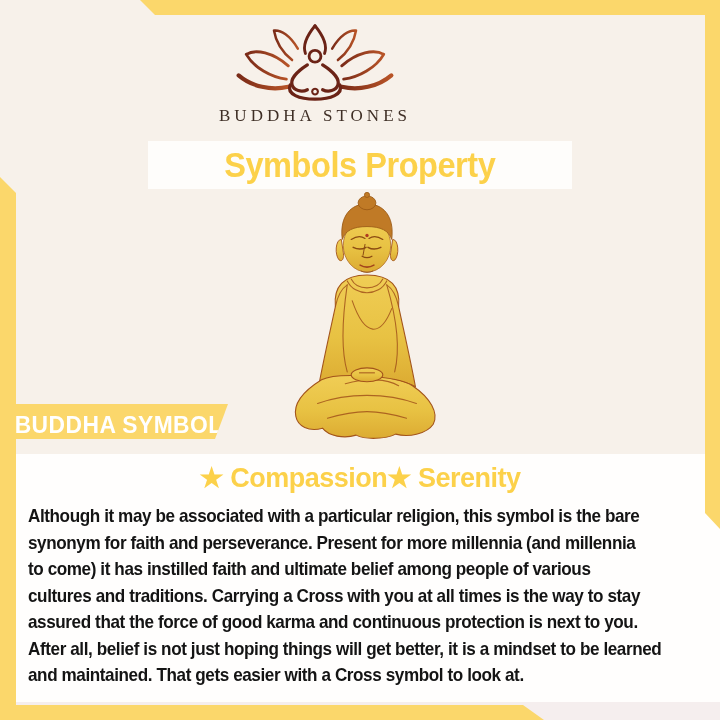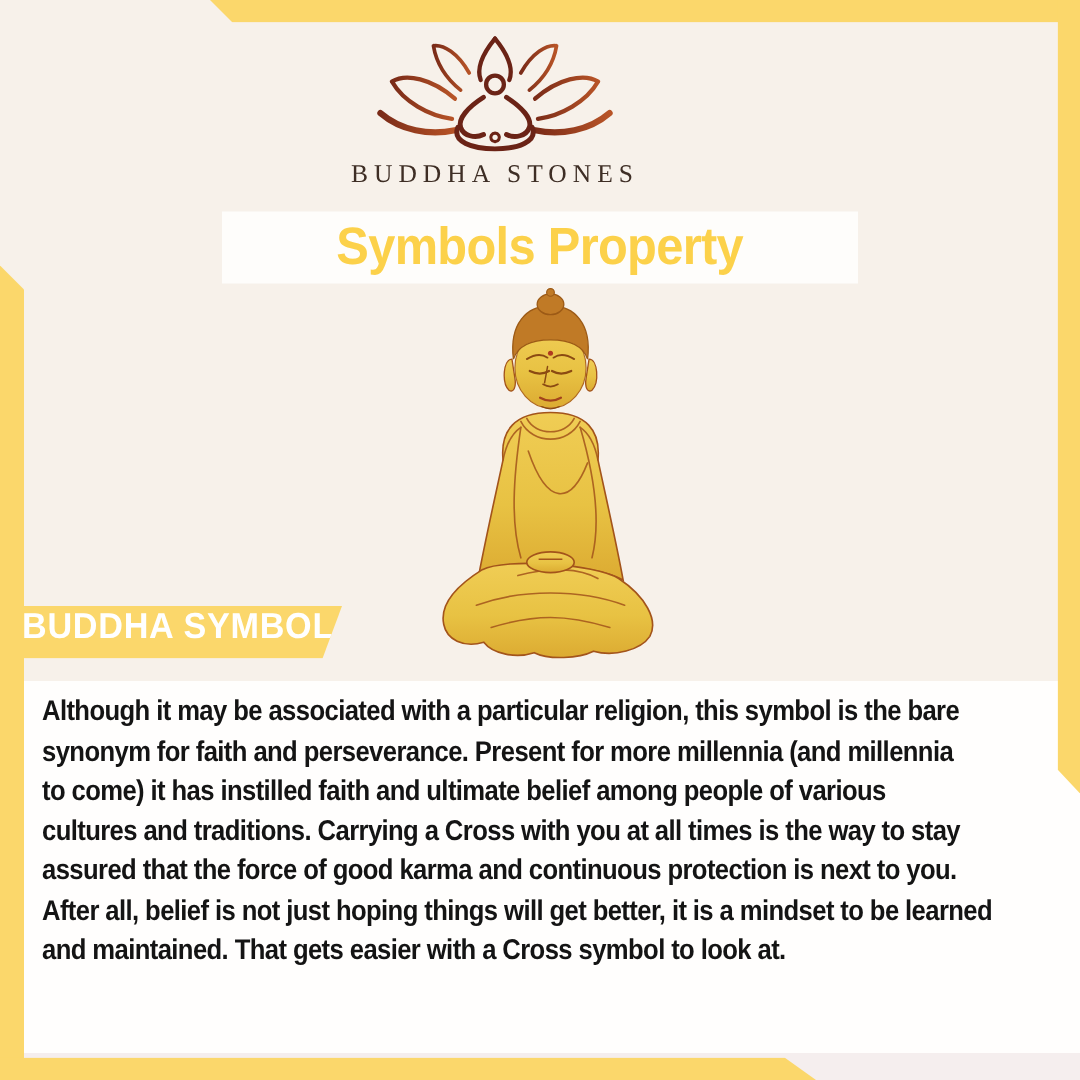--- a/index.html
+++ b/index.html
@@ -16,35 +16,35 @@
   .bar-left{left:0;top:177px;width:16px;height:543px;
     clip-path:polygon(0 0,100% 16px,100% 100%,0 100%);}
   .strip-bottom{left:0;top:705px;width:544px;height:15px;
     clip-path:polygon(0 0,calc(100% - 21px) 0,100% 100%,0 100%);}
   
   .band-bottom{position:absolute;left:0;top:700px;width:720px;height:20px;
     background:#f5eeee;z-index:1;}
   .panel-white{position:absolute;left:16px;top:454px;width:704px;height:248px;
     background:#fffefd;z-index:2;}
   
-  .logo-wrap{position:absolute;left:16px;top:20px;width:628px;text-align:center;z-index:3;}
+  .logo-wrap{position:absolute;left:1px;top:20px;width:628px;text-align:center;z-index:3;}
   .logo-svg{display:block;margin:0 auto;}
   .brand{margin-top:2px;font-family:"Liberation Serif",serif;font-size:17px;
     letter-spacing:4px;color:#3e2e25;font-weight:500;}
   
   .title-band{position:absolute;left:148px;top:126px;width:424px;height:48px;
     background:#fefdfb;z-index:3;display:flex;align-items:center;justify-content:center;margin-top:15px;}
   .title-text{font-size:35px;font-weight:700;color:#fcd14a;letter-spacing:-0.5px;
     transform:scaleX(0.93);white-space:nowrap;}
   
   .statue{position:absolute;left:277px;top:190px;z-index:3;}
   
   .ribbon{position:absolute;left:16px;top:404px;width:212px;height:35px;background:#fbd76b;
     clip-path:polygon(0 0,100% 0,calc(100% - 13px) 100%,0 100%);
-    z-index:4;display:flex;align-items:flex-start;justify-content:center;}
+    z-index:4;display:flex;align-items:flex-end;justify-content:center;}
   .ribbon-text{font-size:24px;font-weight:700;color:#ffffff;letter-spacing:0.5px;
     transform:scaleX(0.95);white-space:nowrap;padding-right:8px;}
   
   .content{position:absolute;left:0;top:462px;width:720px;z-index:3;}
   .heading{width:720px;text-align:center;font-size:27px;font-weight:700;color:#fcd14a;
     letter-spacing:-0.5px;margin-bottom:9px;}
   .para{margin-left:28px;}
   .para-line{font-size:19px;font-weight:700;color:#141414;line-height:26.5px;
     letter-spacing:-0.45px;white-space:nowrap;transform:scaleX(0.9);
     transform-origin:0 50%;}
@@ -157,20 +157,21 @@
       <path d="M84,82 q6,3 12,0" stroke-width="0.8"></path>
     </g>
     <circle cx="90" cy="46" r="1.7" fill="#b03a20"></circle>
   </svg>
 
   <div class="ribbon">
     <div class="ribbon-text">BUDDHA SYMBOL</div>
   </div>
 
   <div class="content">
+    <div class="heading">★ Compassion★ Serenity</div>
     <div class="para">
         <div class="para-line">Although it may be associated with a particular religion, this symbol is the bare</div>
         <div class="para-line">synonym for faith and perseverance. Present for more millennia (and millennia</div>
         <div class="para-line">to come) it has instilled faith and ultimate belief among people of various</div>
         <div class="para-line">cultures and traditions. Carrying a Cross with you at all times is the way to stay</div>
         <div class="para-line">assured that the force of good karma and continuous protection is next to you.</div>
         <div class="para-line">After all, belief is not just hoping things will get better, it is a mindset to be learned</div>
         <div class="para-line">and maintained. That gets easier with a Cross symbol to look at.</div>
       </div>
   </div>

